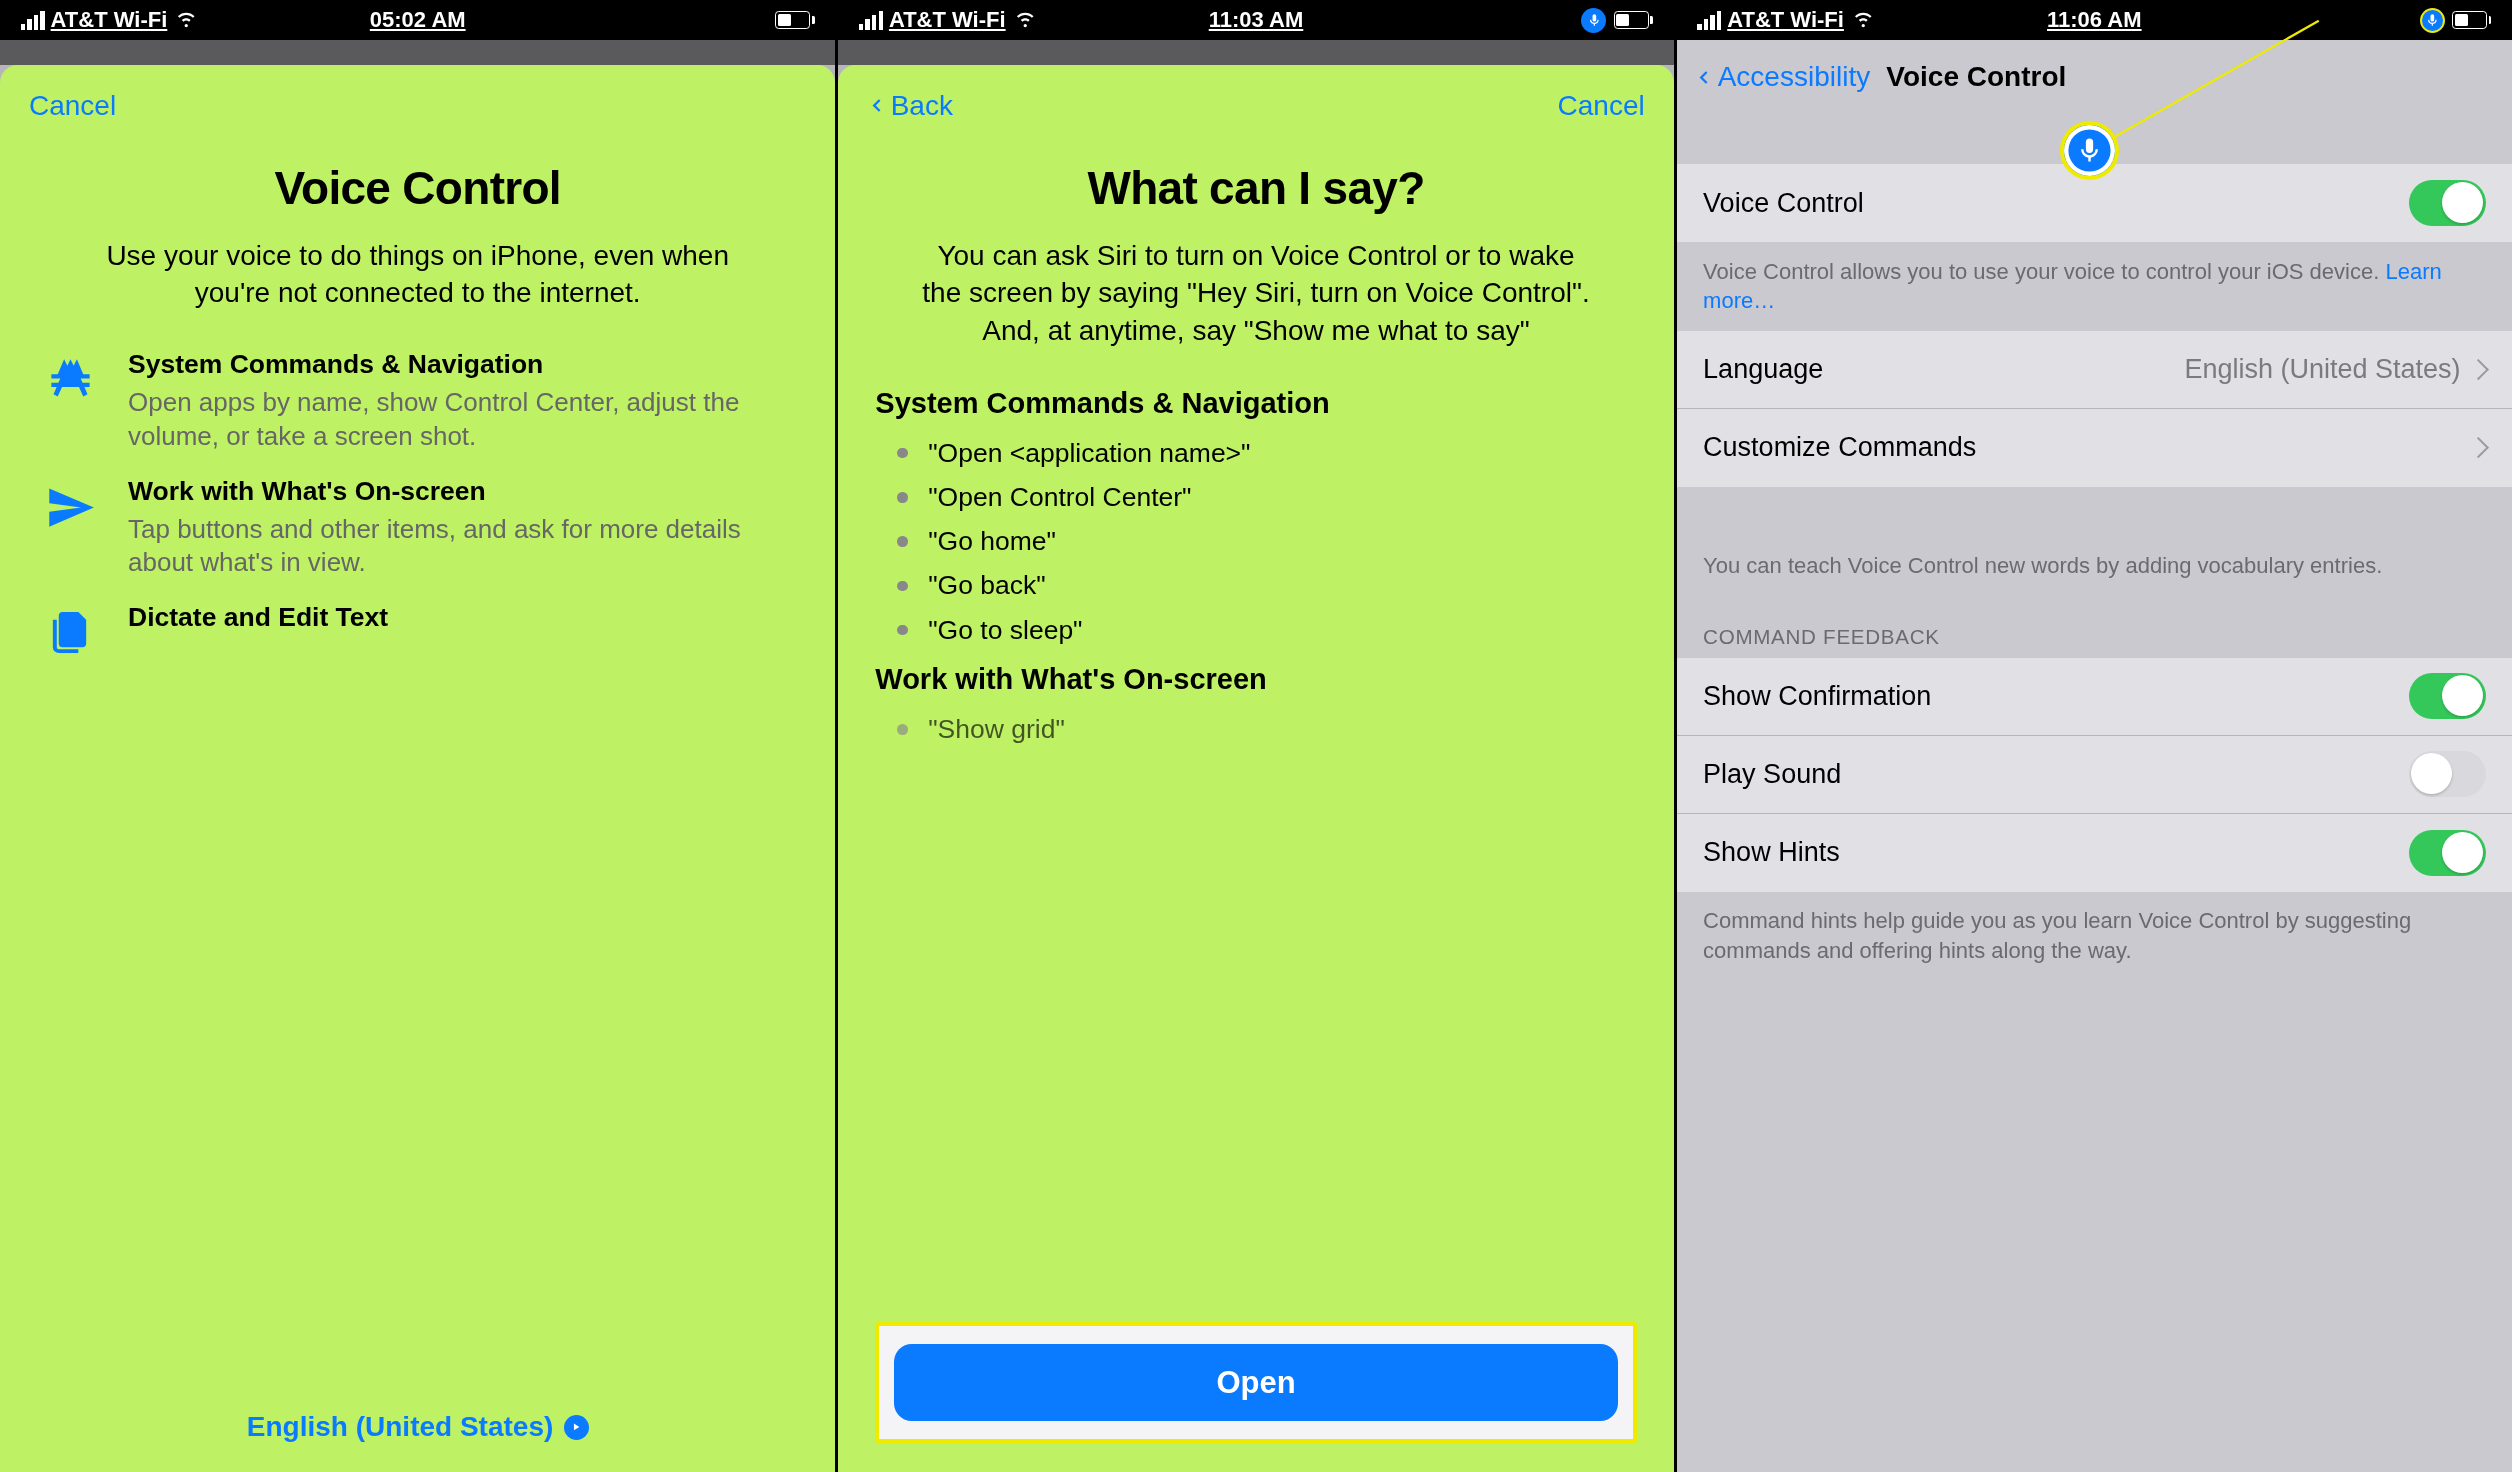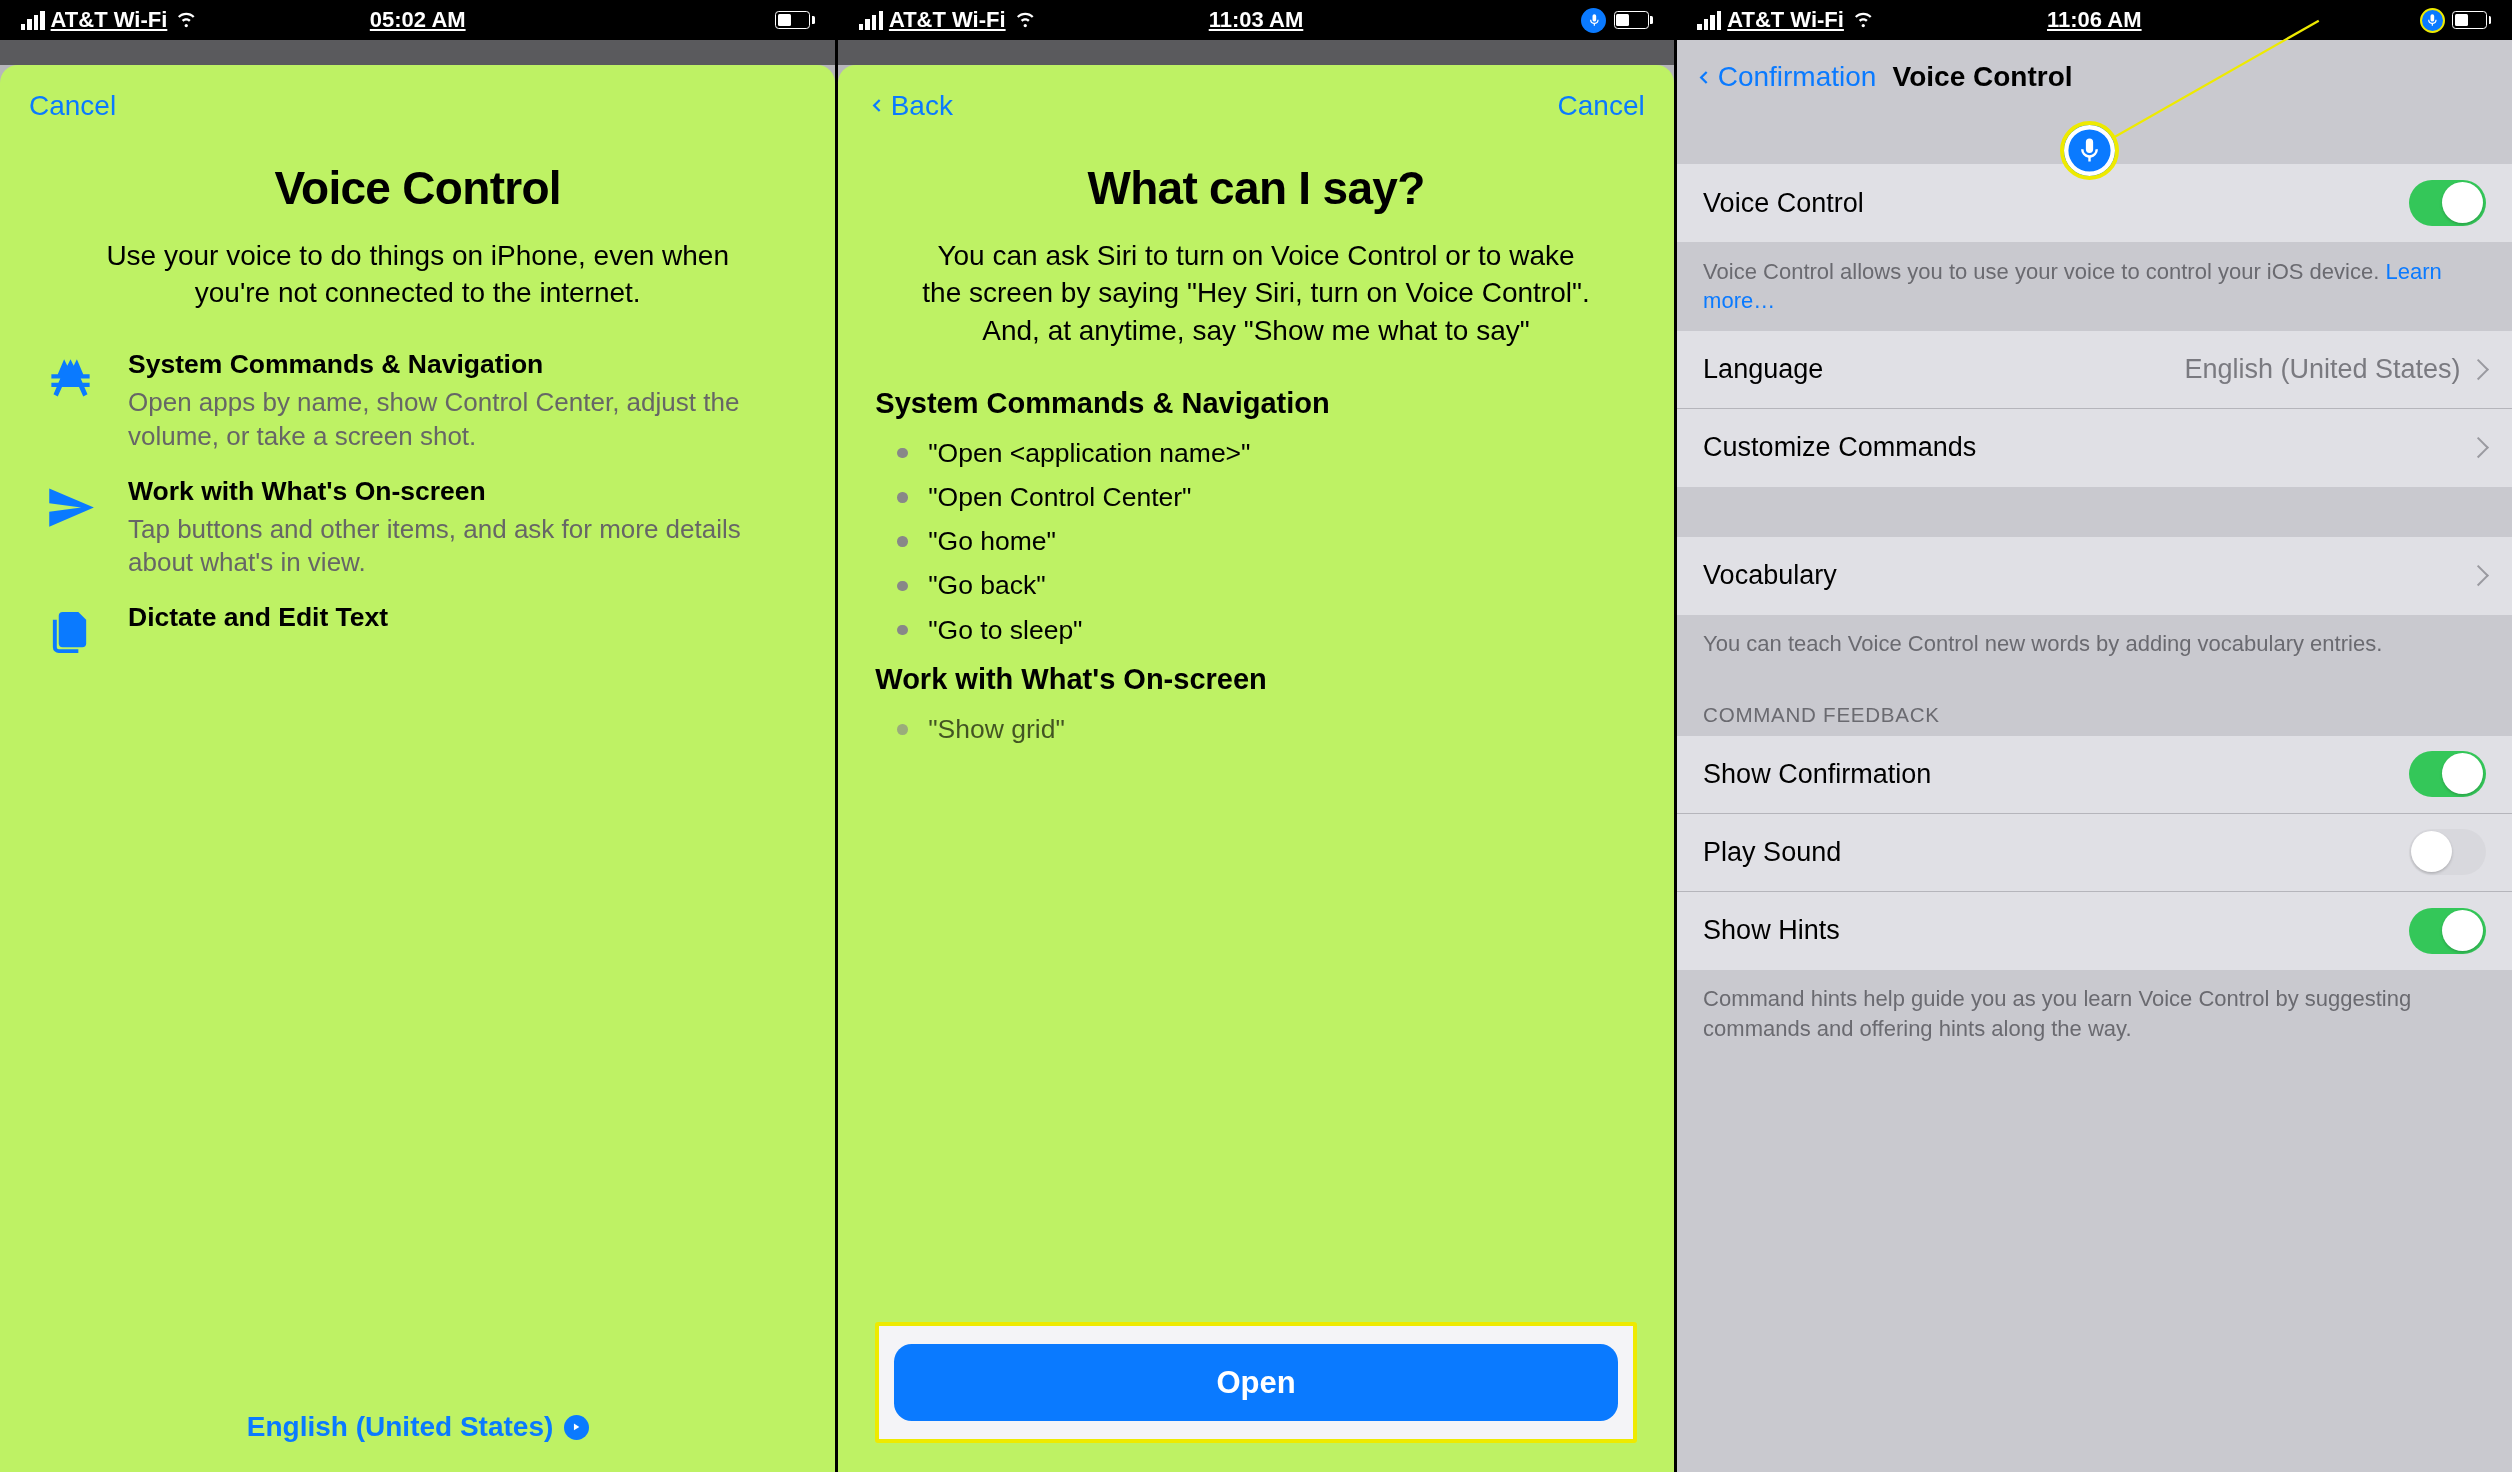--- a/index.html
+++ b/index.html
@@ -380,21 +380,21 @@
         <path d="M12 14a3 3 0 0 0 3-3V5a3 3 0 0 0-6 0v6a3 3 0 0 0 3 3zm5-3a5 5 0 0 1-10 0H5a7 7 0 0 0 6 6.9V21h2v-3.1A7 7 0 0 0 19 11h-2z"></path>
       </svg>
   </div>
 
   <div class="settings">
     <div class="nav-bar">
       <span class="link back-chevron">
         <svg width="19" height="29" viewBox="0 0 24 24" fill="#0a7aff">
             <path d="M15 4l-8 8 8 8 2-2-6-6 6-6z"></path>
           </svg>
-        <span>Confirmation</span>
+        <span>Accessibility</span>
       </span>
       <span class="nav-title">Voice Control</span>
     </div>
 
     <div class="group-gap"></div>
 
     <div class="cell-group">
       <div class="cell">
         <span class="cell-label">Voice Control</span>
         <span class="switch switch-on">
@@ -413,26 +413,20 @@
         <span class="chevron-right"></span>
       </div>
       <div class="cell">
         <span class="cell-label">Customize Commands</span>
         <span class="chevron-right"></span>
       </div>
     </div>
 
     <div class="group-gap"></div>
 
-    <div class="cell-group">
-      <div class="cell">
-        <span class="cell-label">Vocabulary</span>
-        <span class="chevron-right"></span>
-      </div>
-    </div>
     <div class="footer-text">You can teach Voice Control new words by adding vocabulary entries.</div>
 
     <div class="section-label">COMMAND FEEDBACK</div>
     <div class="cell-group">
       <div class="cell">
         <span class="cell-label">Show Confirmation</span>
         <span class="switch switch-on">
             <span class="switch-knob"></span>
           </span>
       </div>

